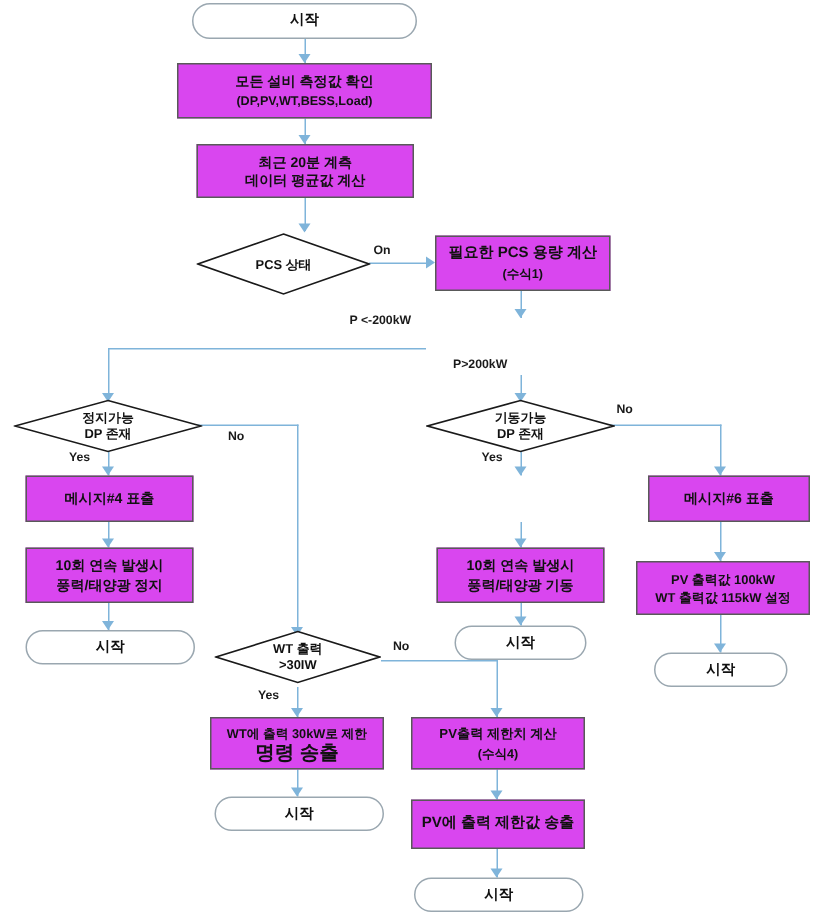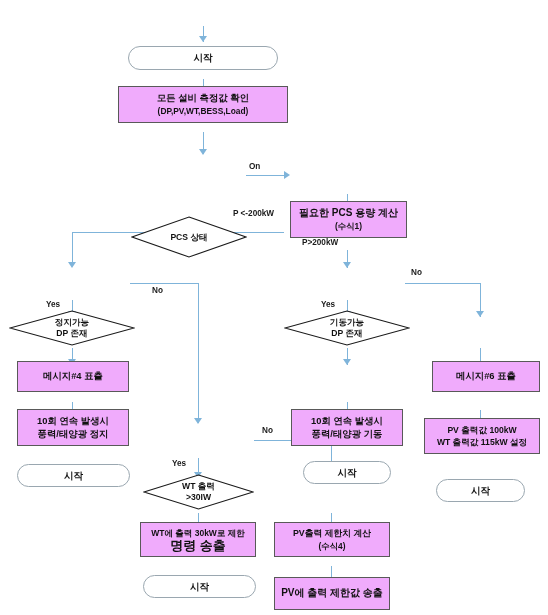--- a/index.html
+++ b/index.html
@@ -1,22 +1,22 @@
 <!DOCTYPE html>
 <html><head>
 <meta charset="utf-8">
 <style>
   html,body{margin:0;padding:0;background:#ffffff;}
   body{font-family:"Liberation Sans","DejaVu Sans",sans-serif;}
   #canvas{position:relative;width:548px;height:615px;background:#fff;overflow:hidden;}
 
   
   .node{position:absolute;box-sizing:border-box;display:flex;align-items:center;
-        justify-content:center;text-align:center;color:#111;margin-top:44px;}
-  .proc{border:1.4px solid #595959;background:#f0abfc;font-size:9.4px;line-height:12.4px;font-weight:700;justify-content:center;}
+        justify-content:center;text-align:center;color:#111;}
+  .proc{border:1.4px solid #595959;background:#d946ef;font-size:9.4px;line-height:12.4px;font-weight:700;justify-content:center;}
   .term{border:1.2px solid #9aa7b0;background:#fff;border-radius:999px;font-size:9.6px;
         line-height:12px;font-weight:700;}
   .diamond{background:transparent;font-size:8.6px;line-height:10.6px;font-weight:700;}
   .diamond .dlabel{position:relative;z-index:2;}
   .diamond svg{position:absolute;left:0;top:0;width:100%;height:100%;z-index:1;}
 
   
   .ln{position:absolute;background:#7fb4da;}
   .lh{height:1.3px;}
   .lv{width:1.3px;}
@@ -115,22 +115,28 @@
     <span>시작</span>
   </div>
 
   <div class="node proc" style="left:118px;top:42px;width:170px;height:37px;">
     <div>
       <div>모든 설비 측정값 확인</div>
       <div style="font-size:8.4px;">(DP,PV,WT,BESS,Load)</div>
     </div>
   </div>
 
-
-  <div class="node diamond" style="left:131px;top:172px;width:116px;height:42px;justify-content:center;">
+  <div class="node proc" style="left:131px;top:96px;width:145px;height:36px;">
+    <div>
+      <div>최근 20분 계측</div>
+      <div>데이터 평균값 계산</div>
+    </div>
+  </div>
+
+  <div class="node diamond" style="left:131px;top:155px;width:116px;height:42px;justify-content:center;">
     <svg viewBox="0 0 116 42" preserveAspectRatio="none">
         <polygon points="58,1 115,21 58,41 1,21" fill="#fff" stroke="#1a1a1a" stroke-width="1.1"></polygon>
       </svg>
     <div class="dlabel">
       <div>PCS 상태</div>
     </div>
   </div>
 
   <div class="node proc" style="left:290px;top:157px;width:117px;height:37px;">
     <div>
@@ -195,21 +201,21 @@
   </div>
 
   <div class="node term" style="left:303px;top:417px;width:88px;height:23px;">
     <span>시작</span>
   </div>
 
   <div class="node term" style="left:436px;top:435px;width:89px;height:23px;">
     <span>시작</span>
   </div>
 
-  <div class="node diamond" style="left:143px;top:430px;width:111px;height:36px;">
+  <div class="node diamond" style="left:143px;top:420px;width:111px;height:36px;">
     <svg viewBox="0 0 111 36" preserveAspectRatio="none">
         <polygon points="55.5,1 110,18 55.5,35 1,18" fill="#fff" stroke="#1a1a1a" stroke-width="1.1"></polygon>
       </svg>
     <div class="dlabel">
       <div>WT 출력</div>
       <div>&gt;30IW</div>
     </div>
   </div>
 
   <div class="node proc" style="left:140px;top:478px;width:116px;height:35px;">

